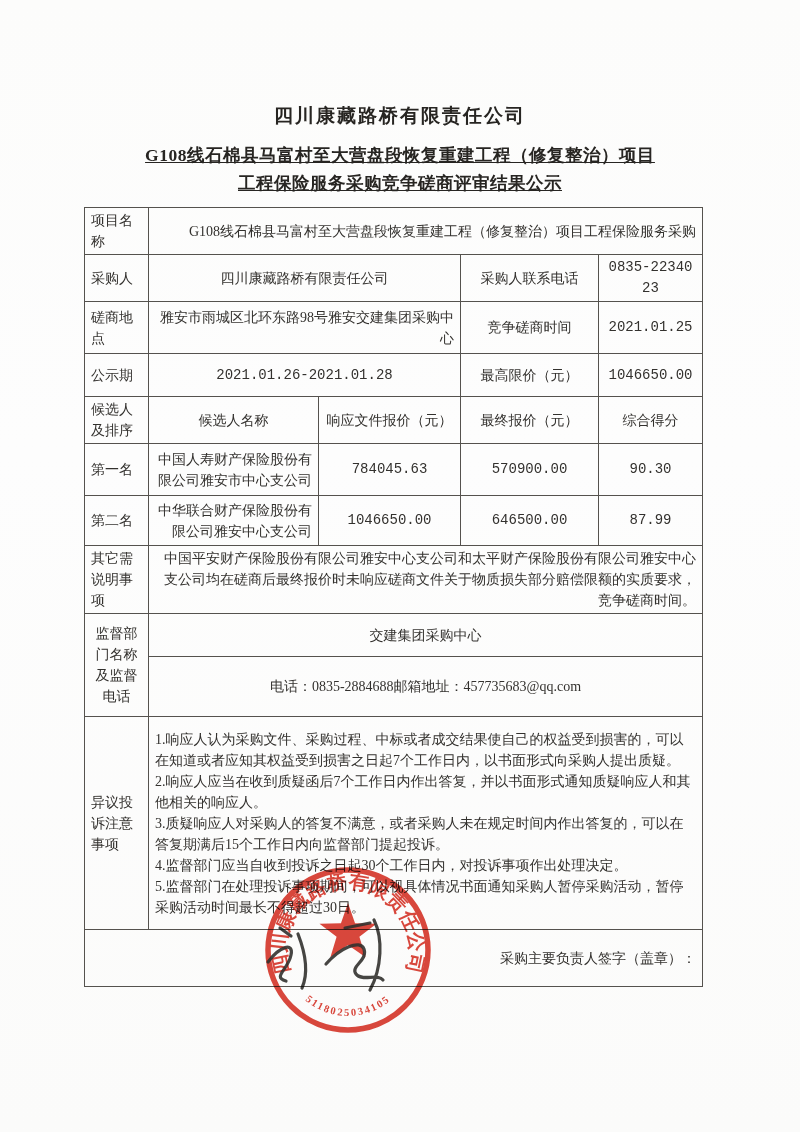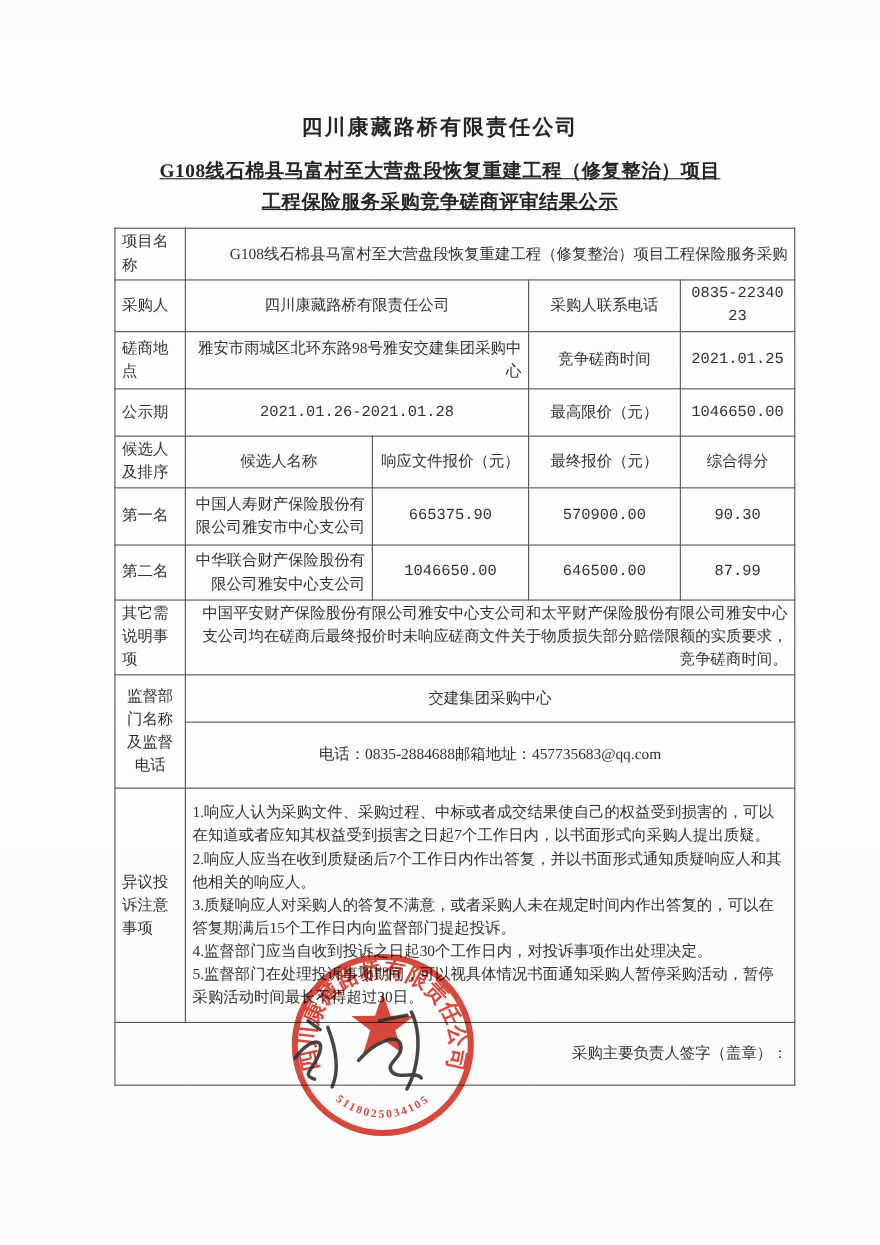--- a/index.html
+++ b/index.html
@@ -17,21 +17,21 @@
     position:absolute; top:103px; left:0; width:100%;
     text-align:center; font-size:19px; font-weight:bold; letter-spacing:2px;
     color:#272522;
   }
   .subtitle {
     position:absolute; top:141px; left:0; width:100%;
     text-align:center; font-size:17.5px; font-weight:bold; line-height:28px;
     color:#272522; letter-spacing:0.5px;text-decoration:underline;
   }
   table.results {
-    position:absolute; left:104px; top:207px;
+    position:absolute; left:84px; top:207px;
     width:618px; border-collapse:collapse; table-layout:fixed;
     font-size:14px; color:#33312e;
   }
   table.results td {
     border:1px solid #55524e;
     padding:2px 6px;
     line-height:1.5;
     vertical-align:middle;
     word-break:break-all;
   }
@@ -101,21 +101,21 @@
       <td class="lbl">候选人及排序</td>
       <td class="ctr">候选人名称</td>
       <td class="ctr">响应文件报价（元）</td>
       <td class="ctr">最终报价（元）</td>
       <td class="ctr">综合得分</td>
     </tr>
 
     <tr style="height:52px">
       <td class="lbl">第一名</td>
       <td class="lft">中国人寿财产保险股份有限公司雅安市中心支公司</td>
-      <td class="num">665375.90</td>
+      <td class="num">784045.63</td>
       <td class="num">570900.00</td>
       <td class="num">90.30</td>
     </tr>
 
     <tr style="height:50px">
       <td class="lbl">第二名</td>
       <td class="lft">中华联合财产保险股份有限公司雅安中心支公司</td>
       <td class="num">1046650.00</td>
       <td class="num">646500.00</td>
       <td class="num">87.99</td>

